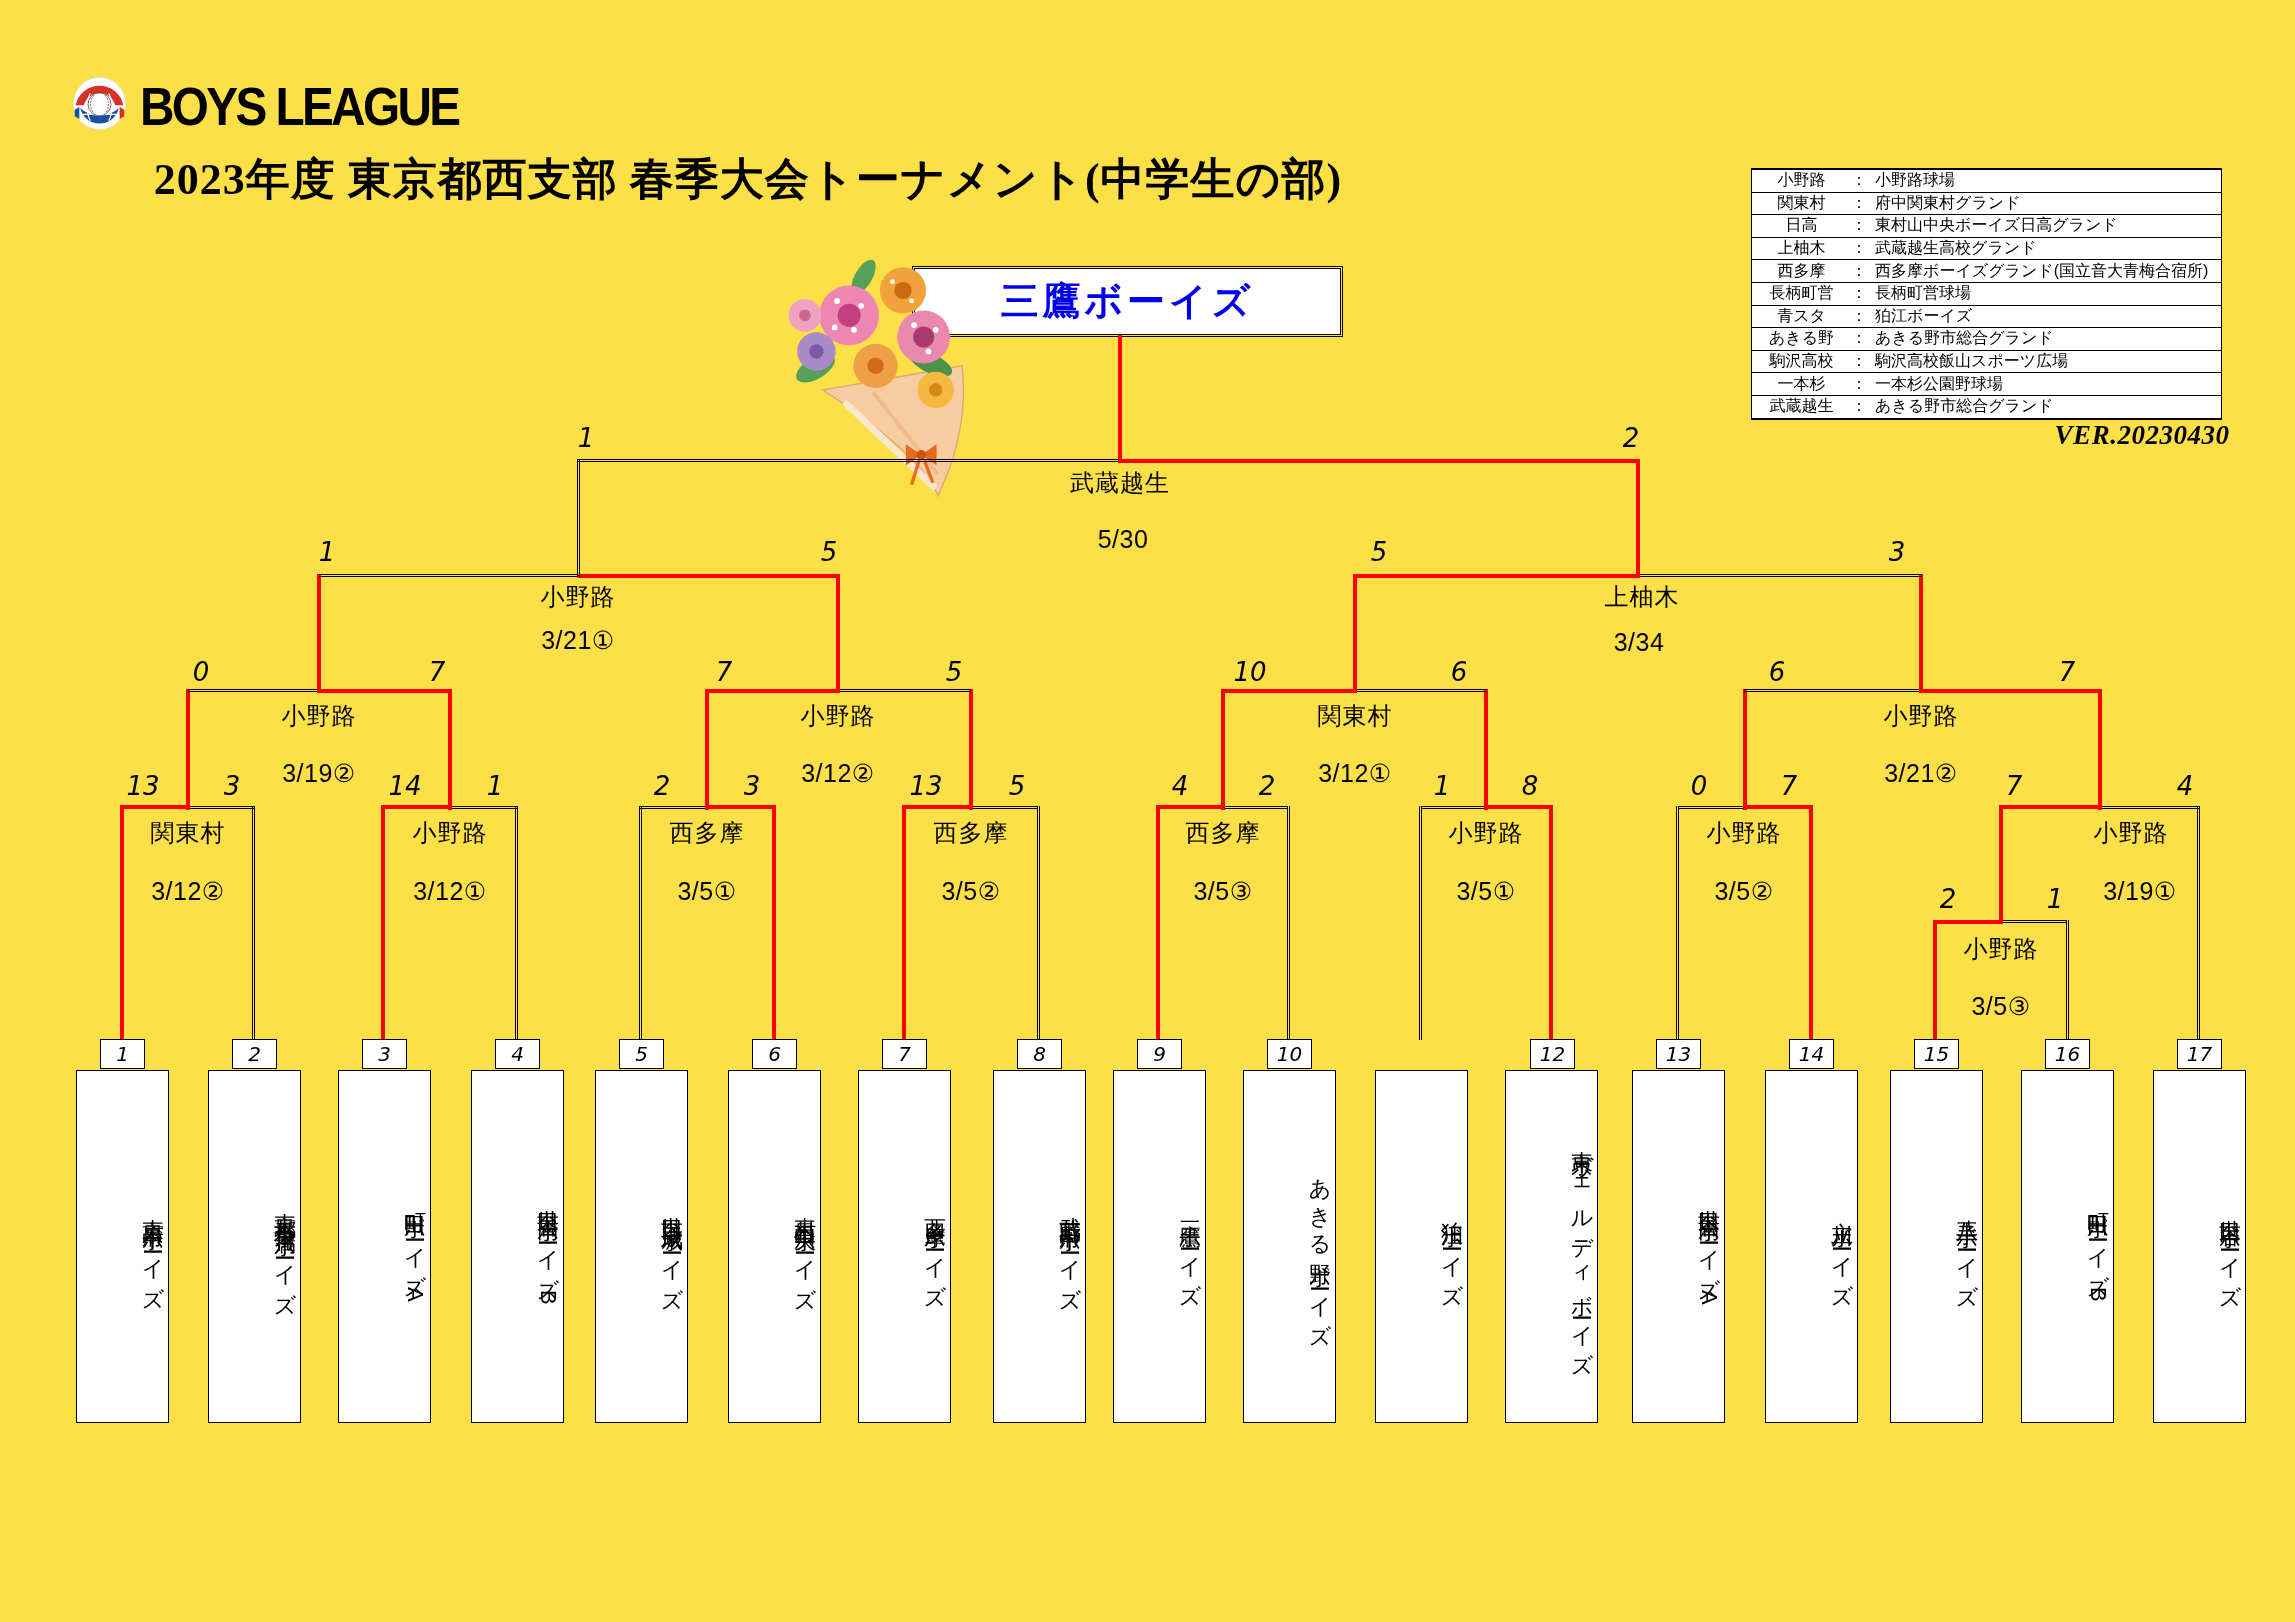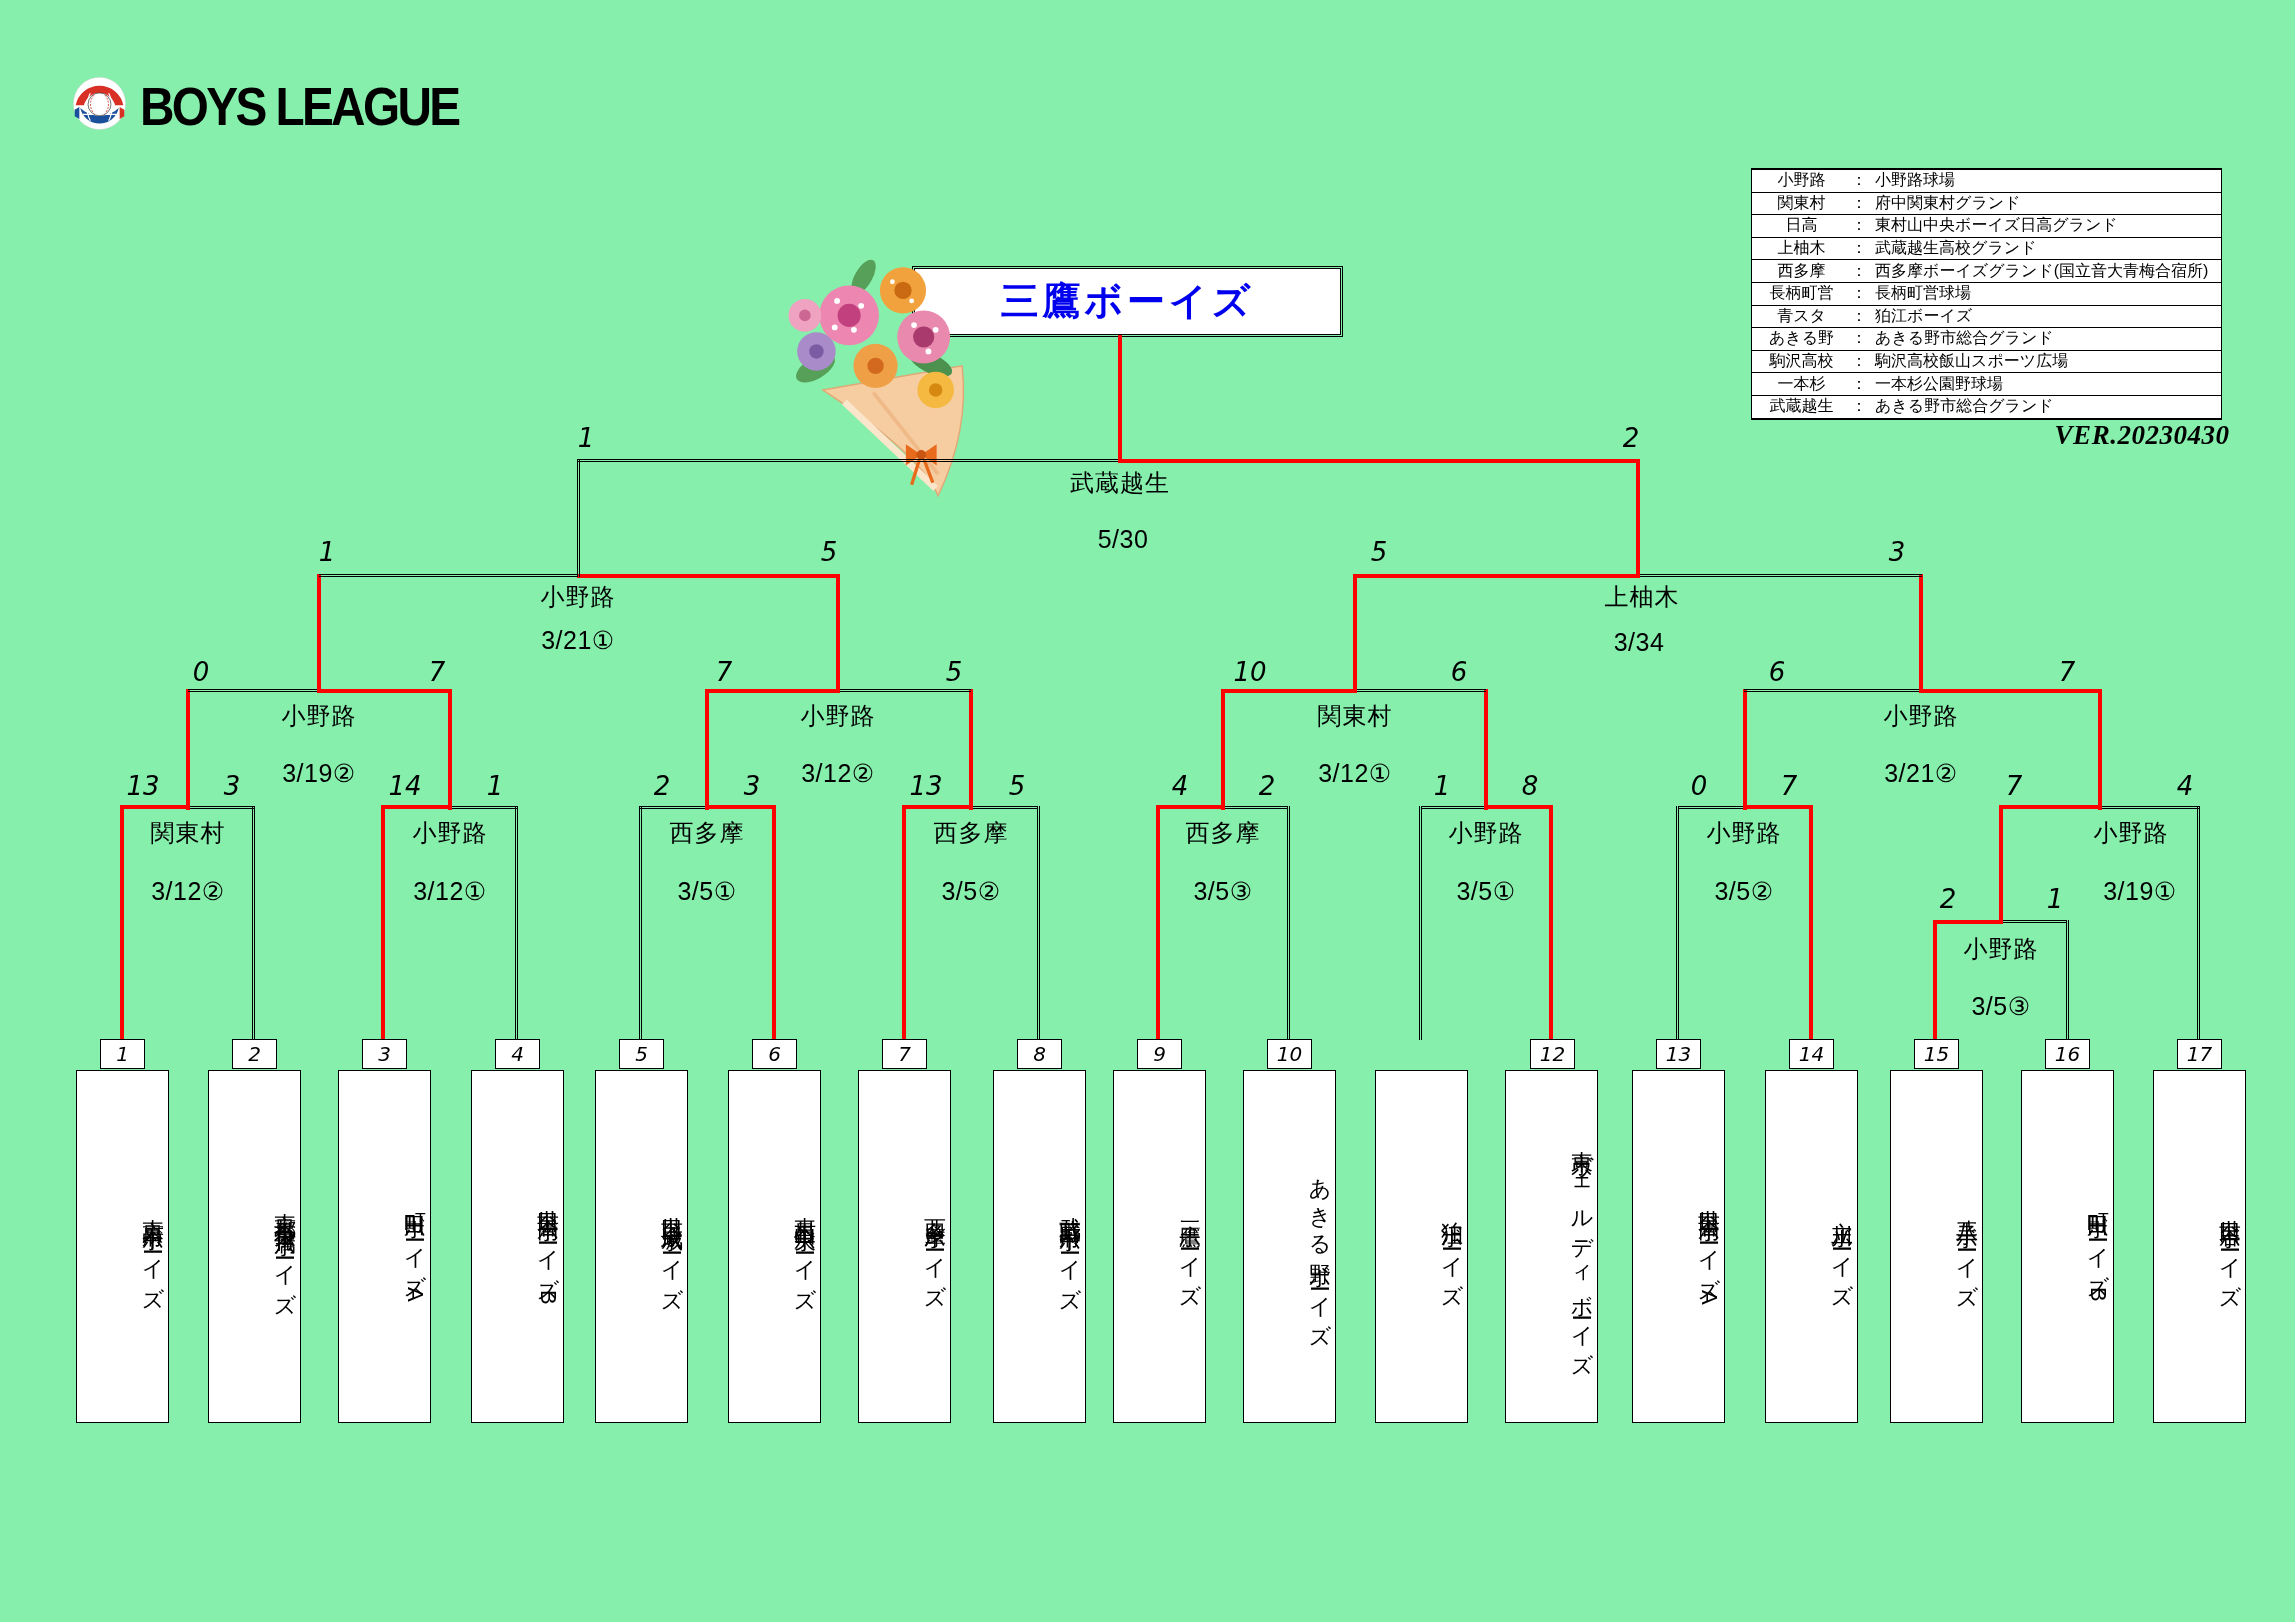--- a/index.html
+++ b/index.html
@@ -1,16 +1,16 @@
 <!DOCTYPE html>
 <html style="font-size:7.7px"><head>
 <meta charset="utf-8">
 <style>
   html,body{margin:0;padding:0;background:#fff;}
-  .page{position:relative;width:2295px;height:1623px;background:#86efac;overflow:hidden;
+  .page{position:relative;width:2295px;height:1623px;background:#fde047;overflow:hidden;
         font-family:"Liberation Sans",sans-serif;color:#000;}
   .abs{position:absolute;}
   .ctr{transform:translate(-50%,-50%);white-space:nowrap;}
   .logo-text{font-weight:900;font-size:53px;letter-spacing:-2.9px;transform:scaleX(.9);transform-origin:left center;}
   .title{font-family:"Liberation Serif",serif;font-weight:900;font-size:44px;letter-spacing:1px;}
   .ver{font-family:"Liberation Serif",serif;font-style:italic;font-weight:700;font-size:27px;letter-spacing:0.5px;}
   .champ-box{border:1.4px solid #000;outline:1.4px solid #000;outline-offset:1.9px;background:#fff;
              display:flex;align-items:center;justify-content:center;}
   .champ-name{font-weight:900;font-size:38px;letter-spacing:3.8px;}
   .legend{border-collapse:collapse;background:#fff;}
@@ -45,20 +45,21 @@
       <line x1="24" y1="86" x2="96" y2="86" stroke="#ffffff" stroke-width="2.5"></line>
       <circle cx="60" cy="64" r="25" fill="#ffffff" stroke="#333" stroke-width="1.5"></circle>
       <path d="M48,44 A30,30 0 0 0 48,84" stroke="#d93025" stroke-width="2" fill="none" stroke-dasharray="4 3"></path>
       <path d="M72,44 A30,30 0 0 1 72,84" stroke="#d93025" stroke-width="2" fill="none" stroke-dasharray="4 3"></path>
       <polygon points="6,76 16,70 16,96 6,90" fill="#1a4f9c"></polygon>
       <polygon points="114,76 104,70 104,96 114,90" fill="#d93025"></polygon>
     </svg>
   </div>
   <div class="abs logo-text" style="left:140px;top:76px;">BOYS LEAGUE</div>
 
+  <div class="abs ctr title" style="left:748px;top:179px;">2023年度 東京都西支部 春季大会トーナメント(中学生の部)</div>
 
   <div class="abs legend-wrap" style="left:1751px;top:168px;">
     <table class="legend">
         <tbody id="legend-body">
           <tr>
             <td class="ab">小野路</td>
             <td class="nm">： 小野路球場</td>
           </tr>
           <tr>
             <td class="ab">関東村</td>

